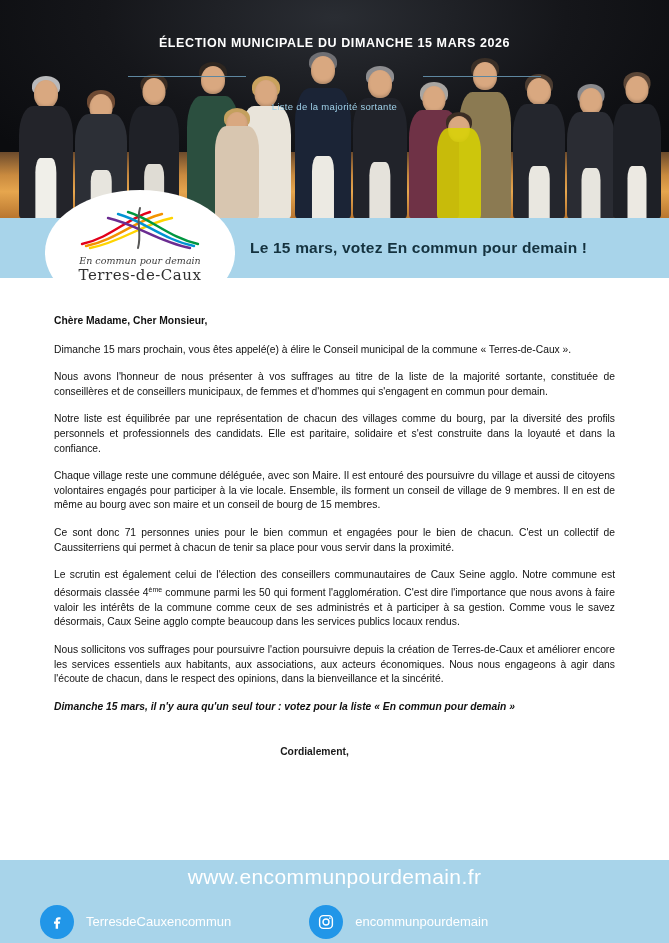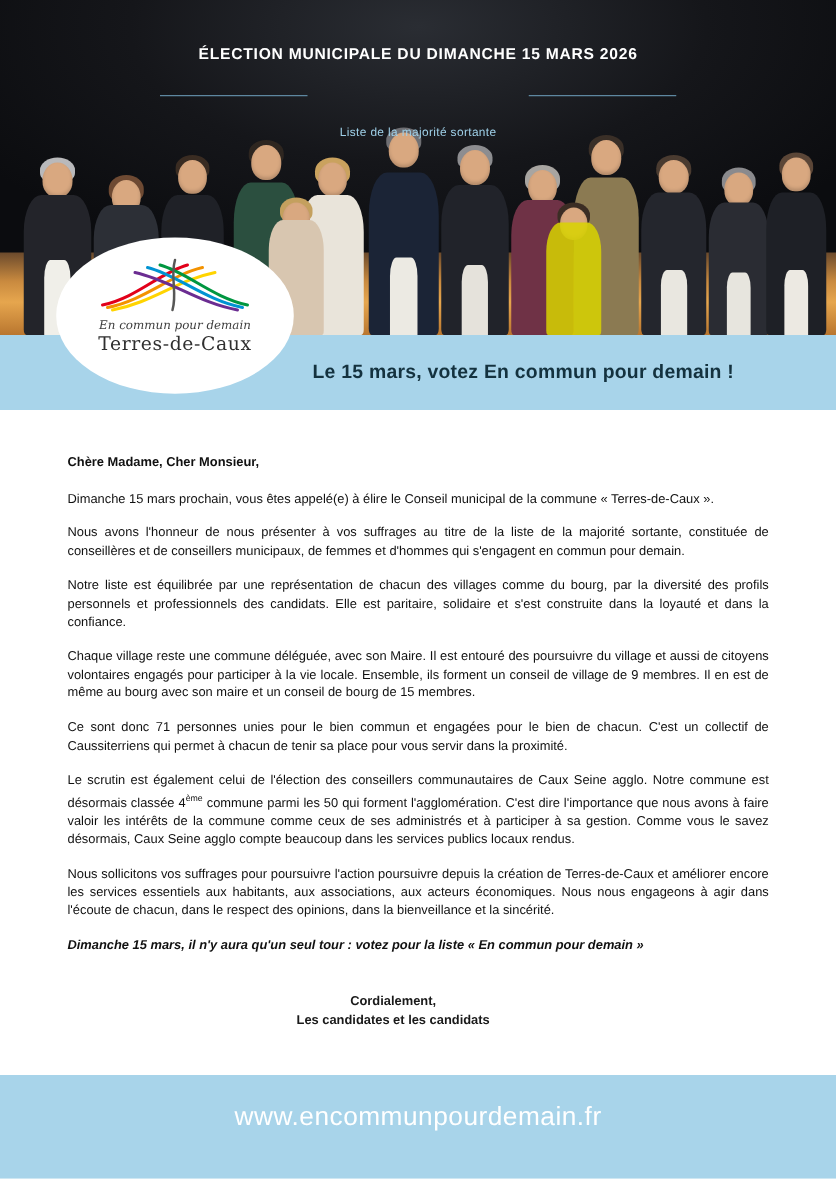--- a/index.html
+++ b/index.html
@@ -13,21 +13,21 @@
     font-family: "Liberation Sans", sans-serif;
     color: #1a1a1a;
     overflow: hidden;
     position: relative;
   }
 
   
   .hero {
     position: relative;
     width: 669px;
-    height: 268px;
+    height: 218px;
     background: #0d0d11;
     overflow: hidden;
   }
   .hero-sky {
     position: absolute; inset: 0;
     background:
       radial-gradient(ellipse 420px 200px at 50% 8%, #2a2d33 0%, #15161a 55%, #0b0c0f 100%);
   }
   .hero-floor {
     position: absolute; left:0; right:0; bottom:0; height: 66px;
@@ -321,19 +321,38 @@
   <p>Nous avons l'honneur de nous présenter à <b>vos suffrages au titre de la liste de la majorité sortante</b>, constituée de conseillères et de conseillers municipaux, de femmes et d'hommes qui s'engagent <b>en commun pour demain.</b></p>
   <p>Notre liste est équilibrée par <b>une représentation de chacun des villages</b> comme du bourg, par la diversité des profils personnels et professionnels des candidats. Elle est paritaire, solidaire et s'est construite dans la loyauté et dans la confiance.</p>
   <p>Chaque village reste <b>une commune déléguée, avec son Maire</b>. Il est <b>entouré des poursuivre</b> du village <b>et aussi de citoyens volontaires</b> engagés pour participer à la vie locale. Ensemble, ils forment un conseil de village de 9 membres. Il en est <b>de même au bourg</b> avec son maire et un conseil de bourg de 15 membres.</p>
   <p>Ce sont donc <b>71 personnes unies pour le bien commun et engagées pour le bien de chacun</b>. C'est un collectif de Caussiterriens qui permet à chacun de tenir sa place pour vous servir dans la proximité.</p>
   <p>Le scrutin est également celui de l'<b>élection des conseillers communautaires de Caux Seine agglo</b>. Notre commune est désormais classée 4<sup>ème</sup> commune parmi les 50 qui forment l'agglomération. C'est dire l'importance que nous avons à <b>faire valoir les intérêts de la commune comme ceux de ses administrés</b> et à participer à sa gestion. Comme vous le savez désormais, Caux Seine agglo compte beaucoup dans les services publics locaux rendus.</p>
   <p>Nous sollicitons vos suffrages pour <b>poursuivre l'action poursuivre</b> depuis la création de Terres-de-Caux et améliorer encore les services essentiels aux habitants, aux associations, aux acteurs économiques. Nous nous engageons à <b>agir dans l'écoute de chacun</b>, dans <b>le respect des opinions</b>, dans la <b>bienveillance</b> et la <b>sincérité.</b></p>
   <p class="closing-line">Dimanche 15 mars, il n'y aura qu'un seul tour : votez pour la liste « En commun pour demain »</p>
 
   <div class="signature">
     <div>Cordialement,</div>
-    <div>Les candidates et les candidats</div>
   </div>
 </div>
 
 <div class="footer">
   <div class="footer-url">www.encommunpourdemain.fr</div>
+  <div class="socials">
+    <div class="social">
+      <span class="social-badge">
+        <svg width="18" height="18" viewBox="0 0 24 24" fill="#ffffff">
+          <path d="M14.5 8.6h2.2V5.7h-2.6c-2.5 0-3.9 1.5-3.9 3.9v1.7H8v2.9h2.2V21h3.2v-6.8h2.3l.4-2.9h-2.7V9.9c0-.9.3-1.3 1.1-1.3z"></path>
+        </svg>
+      </span>
+      <span class="social-label">TerresdeCauxencommun</span>
+    </div>
+    <div class="social">
+      <span class="social-badge">
+        <svg width="18" height="18" viewBox="0 0 24 24" fill="none" stroke="#ffffff" stroke-width="1.9">
+          <rect x="3.5" y="3.5" width="17" height="17" rx="5"></rect>
+          <circle cx="12" cy="12" r="4"></circle>
+          <circle cx="17.2" cy="6.9" r="1.1" fill="#ffffff" stroke="none"></circle>
+        </svg>
+      </span>
+      <span class="social-label">encommunpourdemain</span>
+    </div>
+  </div>
 </div>
 
 </body></html>

